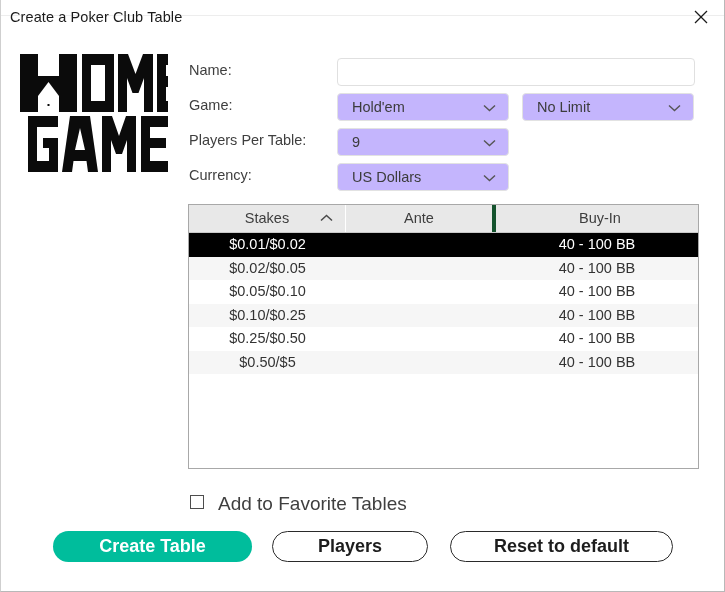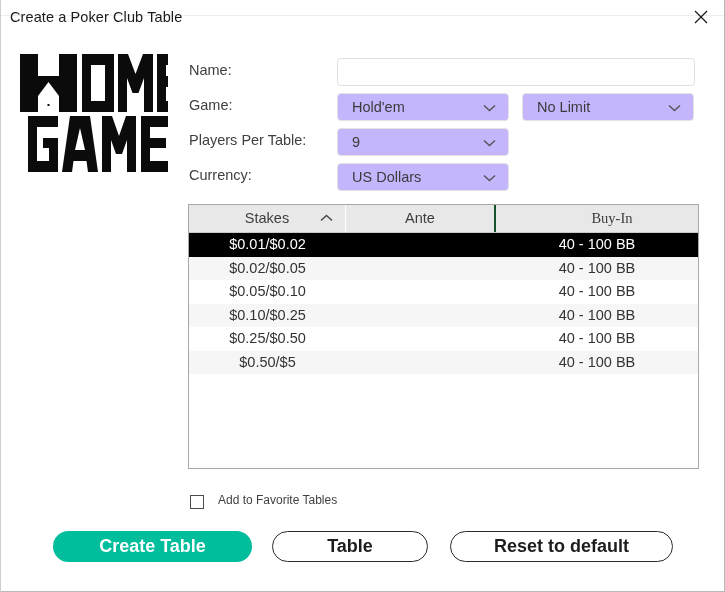--- a/index.html
+++ b/index.html
@@ -156,22 +156,22 @@
     position: absolute;
     top: 0;
     height: 27px;
     line-height: 27px;
     font-size: 14.5px;
     color: #3d3d3d;
     text-align: center;
     box-sizing: border-box;
   }
   .th-stakes { left: 0;   width: 157px; border-right: 1px solid #ffffff; }
-  .th-ante   { left: 157px; width: 150px; border-right: 2px solid #14532d; }
-  .th-buyin  { left: 322px; width: 202px; font-family: Liberation Serif, serif; }
+  .th-ante   { left: 157px; width: 150px; border-right: 4px solid #14532d; }
+  .th-buyin  { left: 310px; width: 202px; }
   .sort-chev {
     position: absolute;
     right: 12px;
     top: 9px;
   }
 
   .trow {
     position: relative;
     height: 23.5px;
   }
@@ -208,21 +208,21 @@
     height: 14px;
     box-sizing: border-box;
     border: 1.3px solid #4d4d4d;
     background: #ffffff;
     cursor: pointer;
   }
   .check-label {
     position: absolute;
     left: 28px;
     top: -1px;
-    font-size: 12px;
+    font-size: 19px;
     color: #3f3f3f;
     white-space: nowrap;
   }
 
   
   .btn {
     position: absolute;
     top: 531px;
     height: 31px;
     border-radius: 16px;
@@ -398,16 +398,16 @@
         </div>
       </div>
   </div>
 
   <div class="checkrow">
     <div class="checkbox"></div>
     <div class="check-label">Add to Favorite Tables</div>
   </div>
 
   <div class="btn btn-create">Create Table</div>
-  <div class="btn btn-cancel">Table</div>
+  <div class="btn btn-cancel">Players</div>
   <div class="btn btn-reset">Reset to default</div>
 
 </div>
 
 </body></html>

